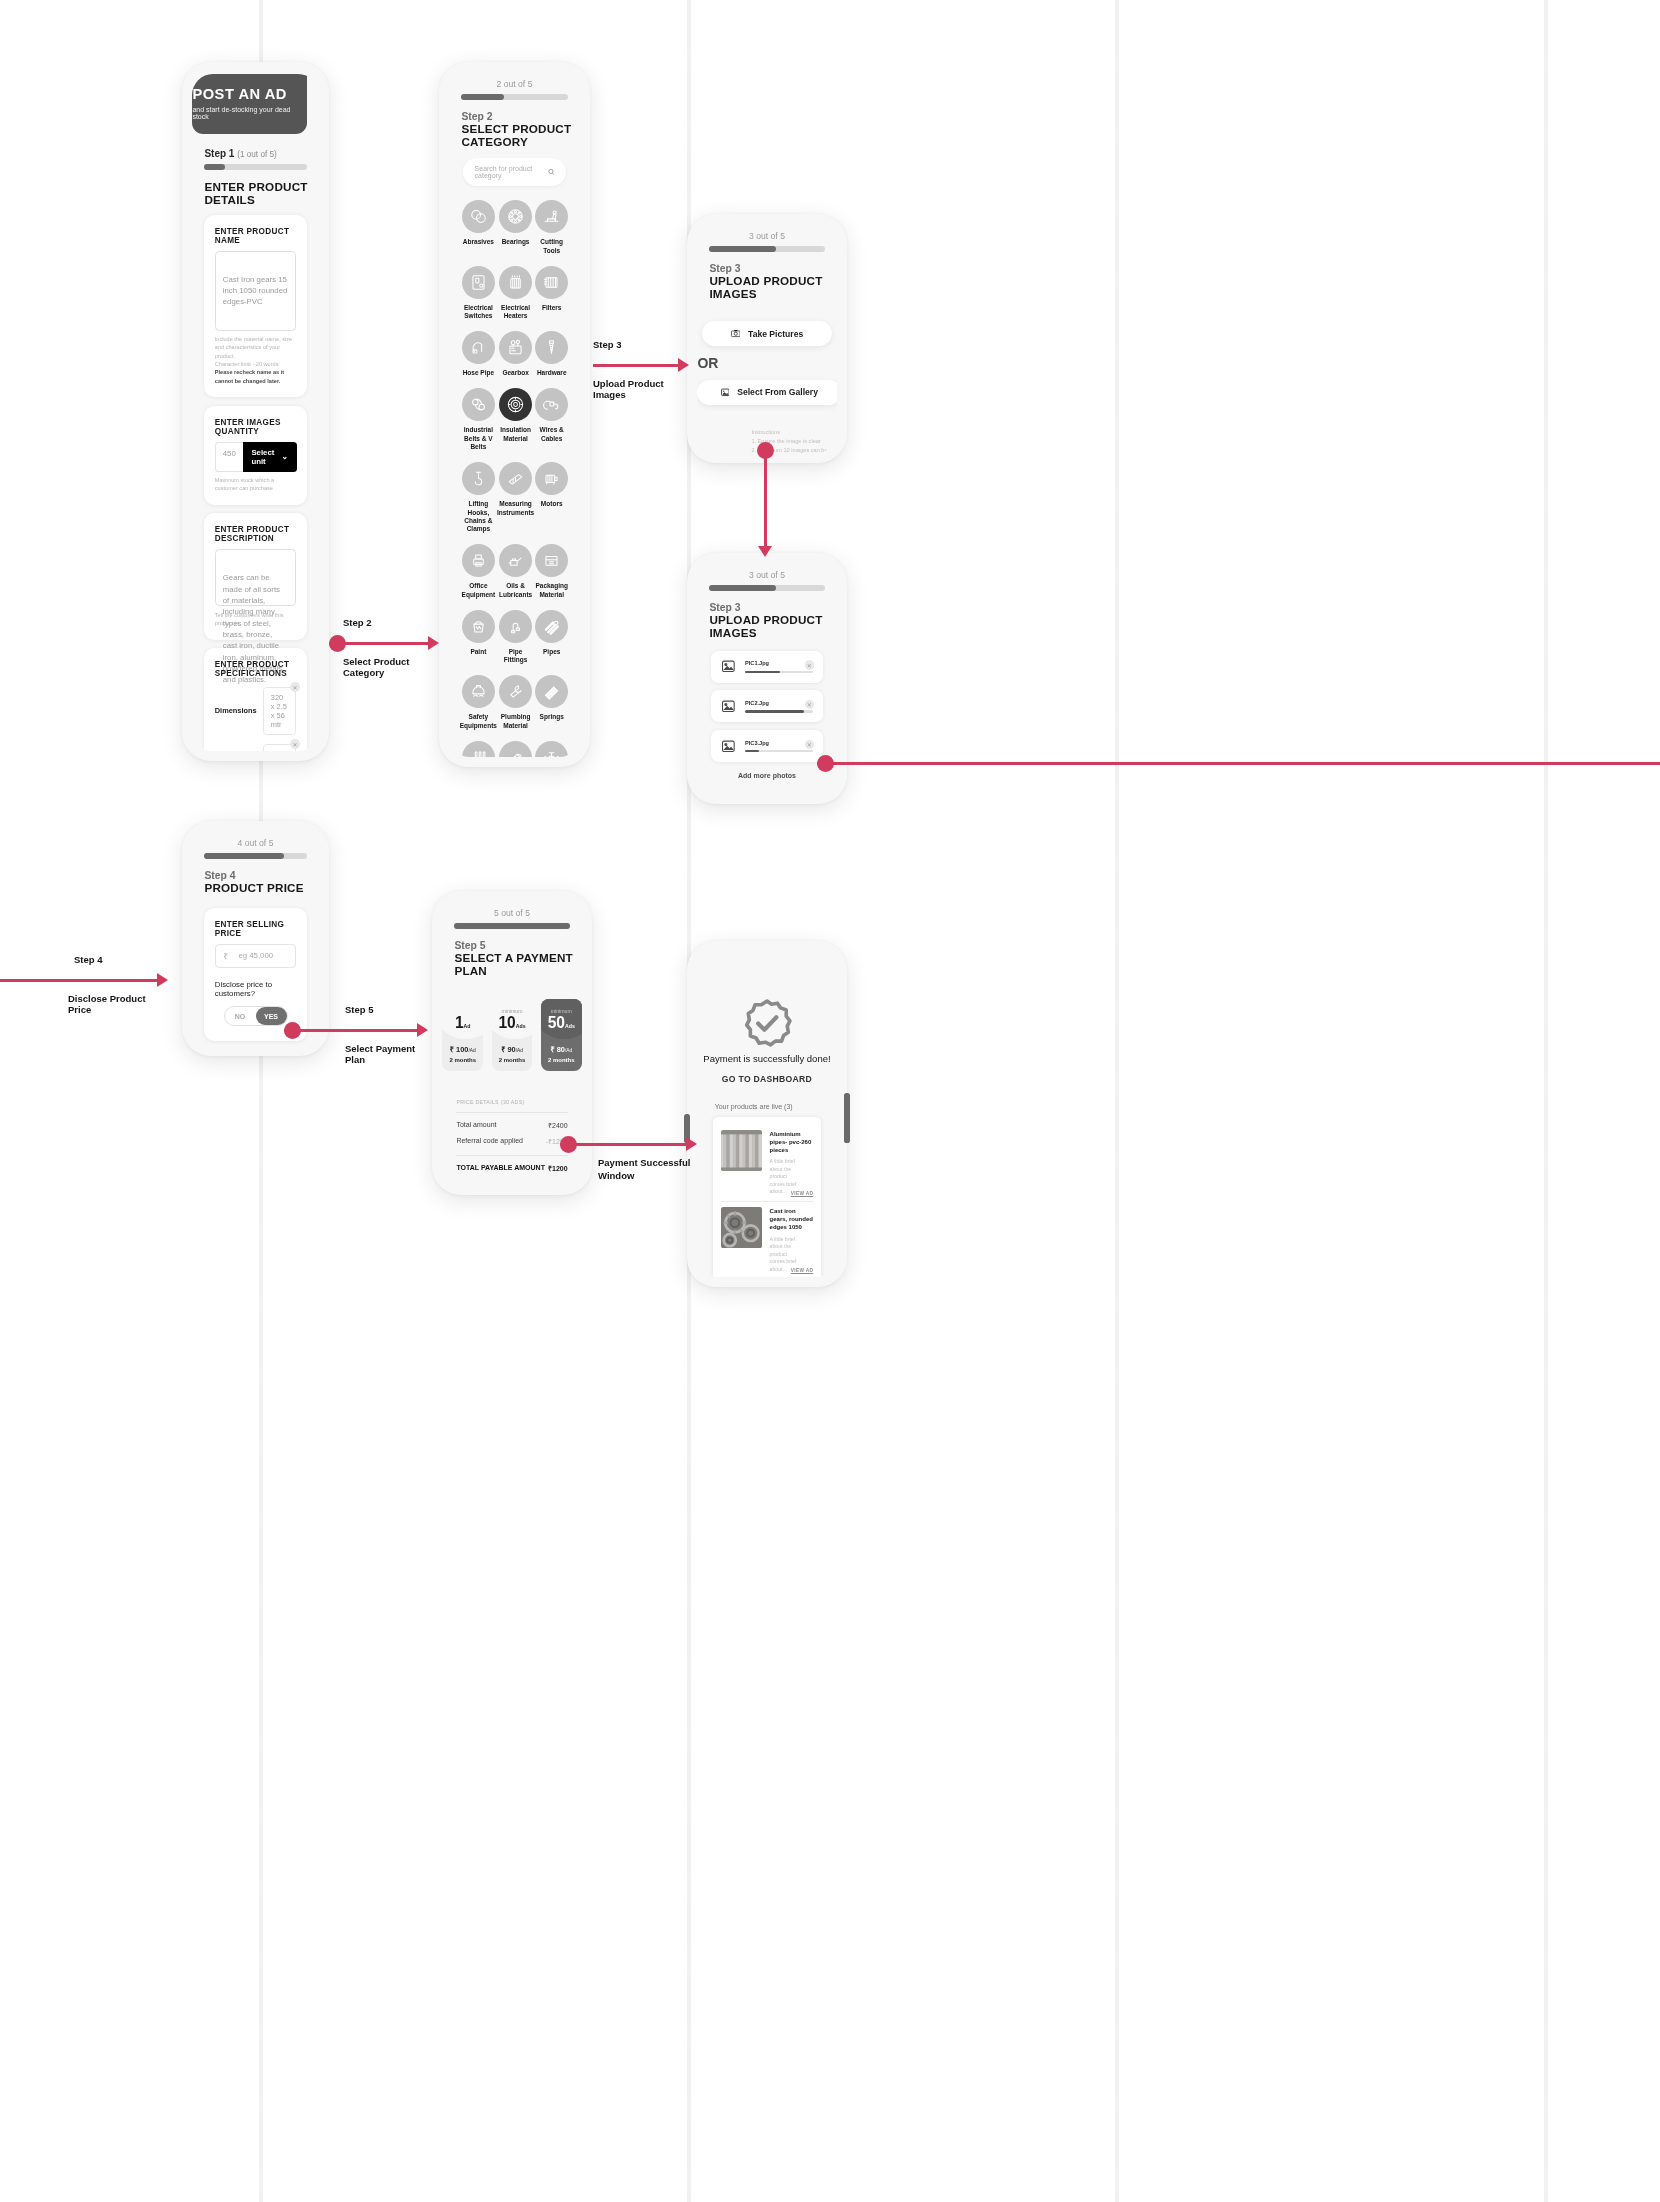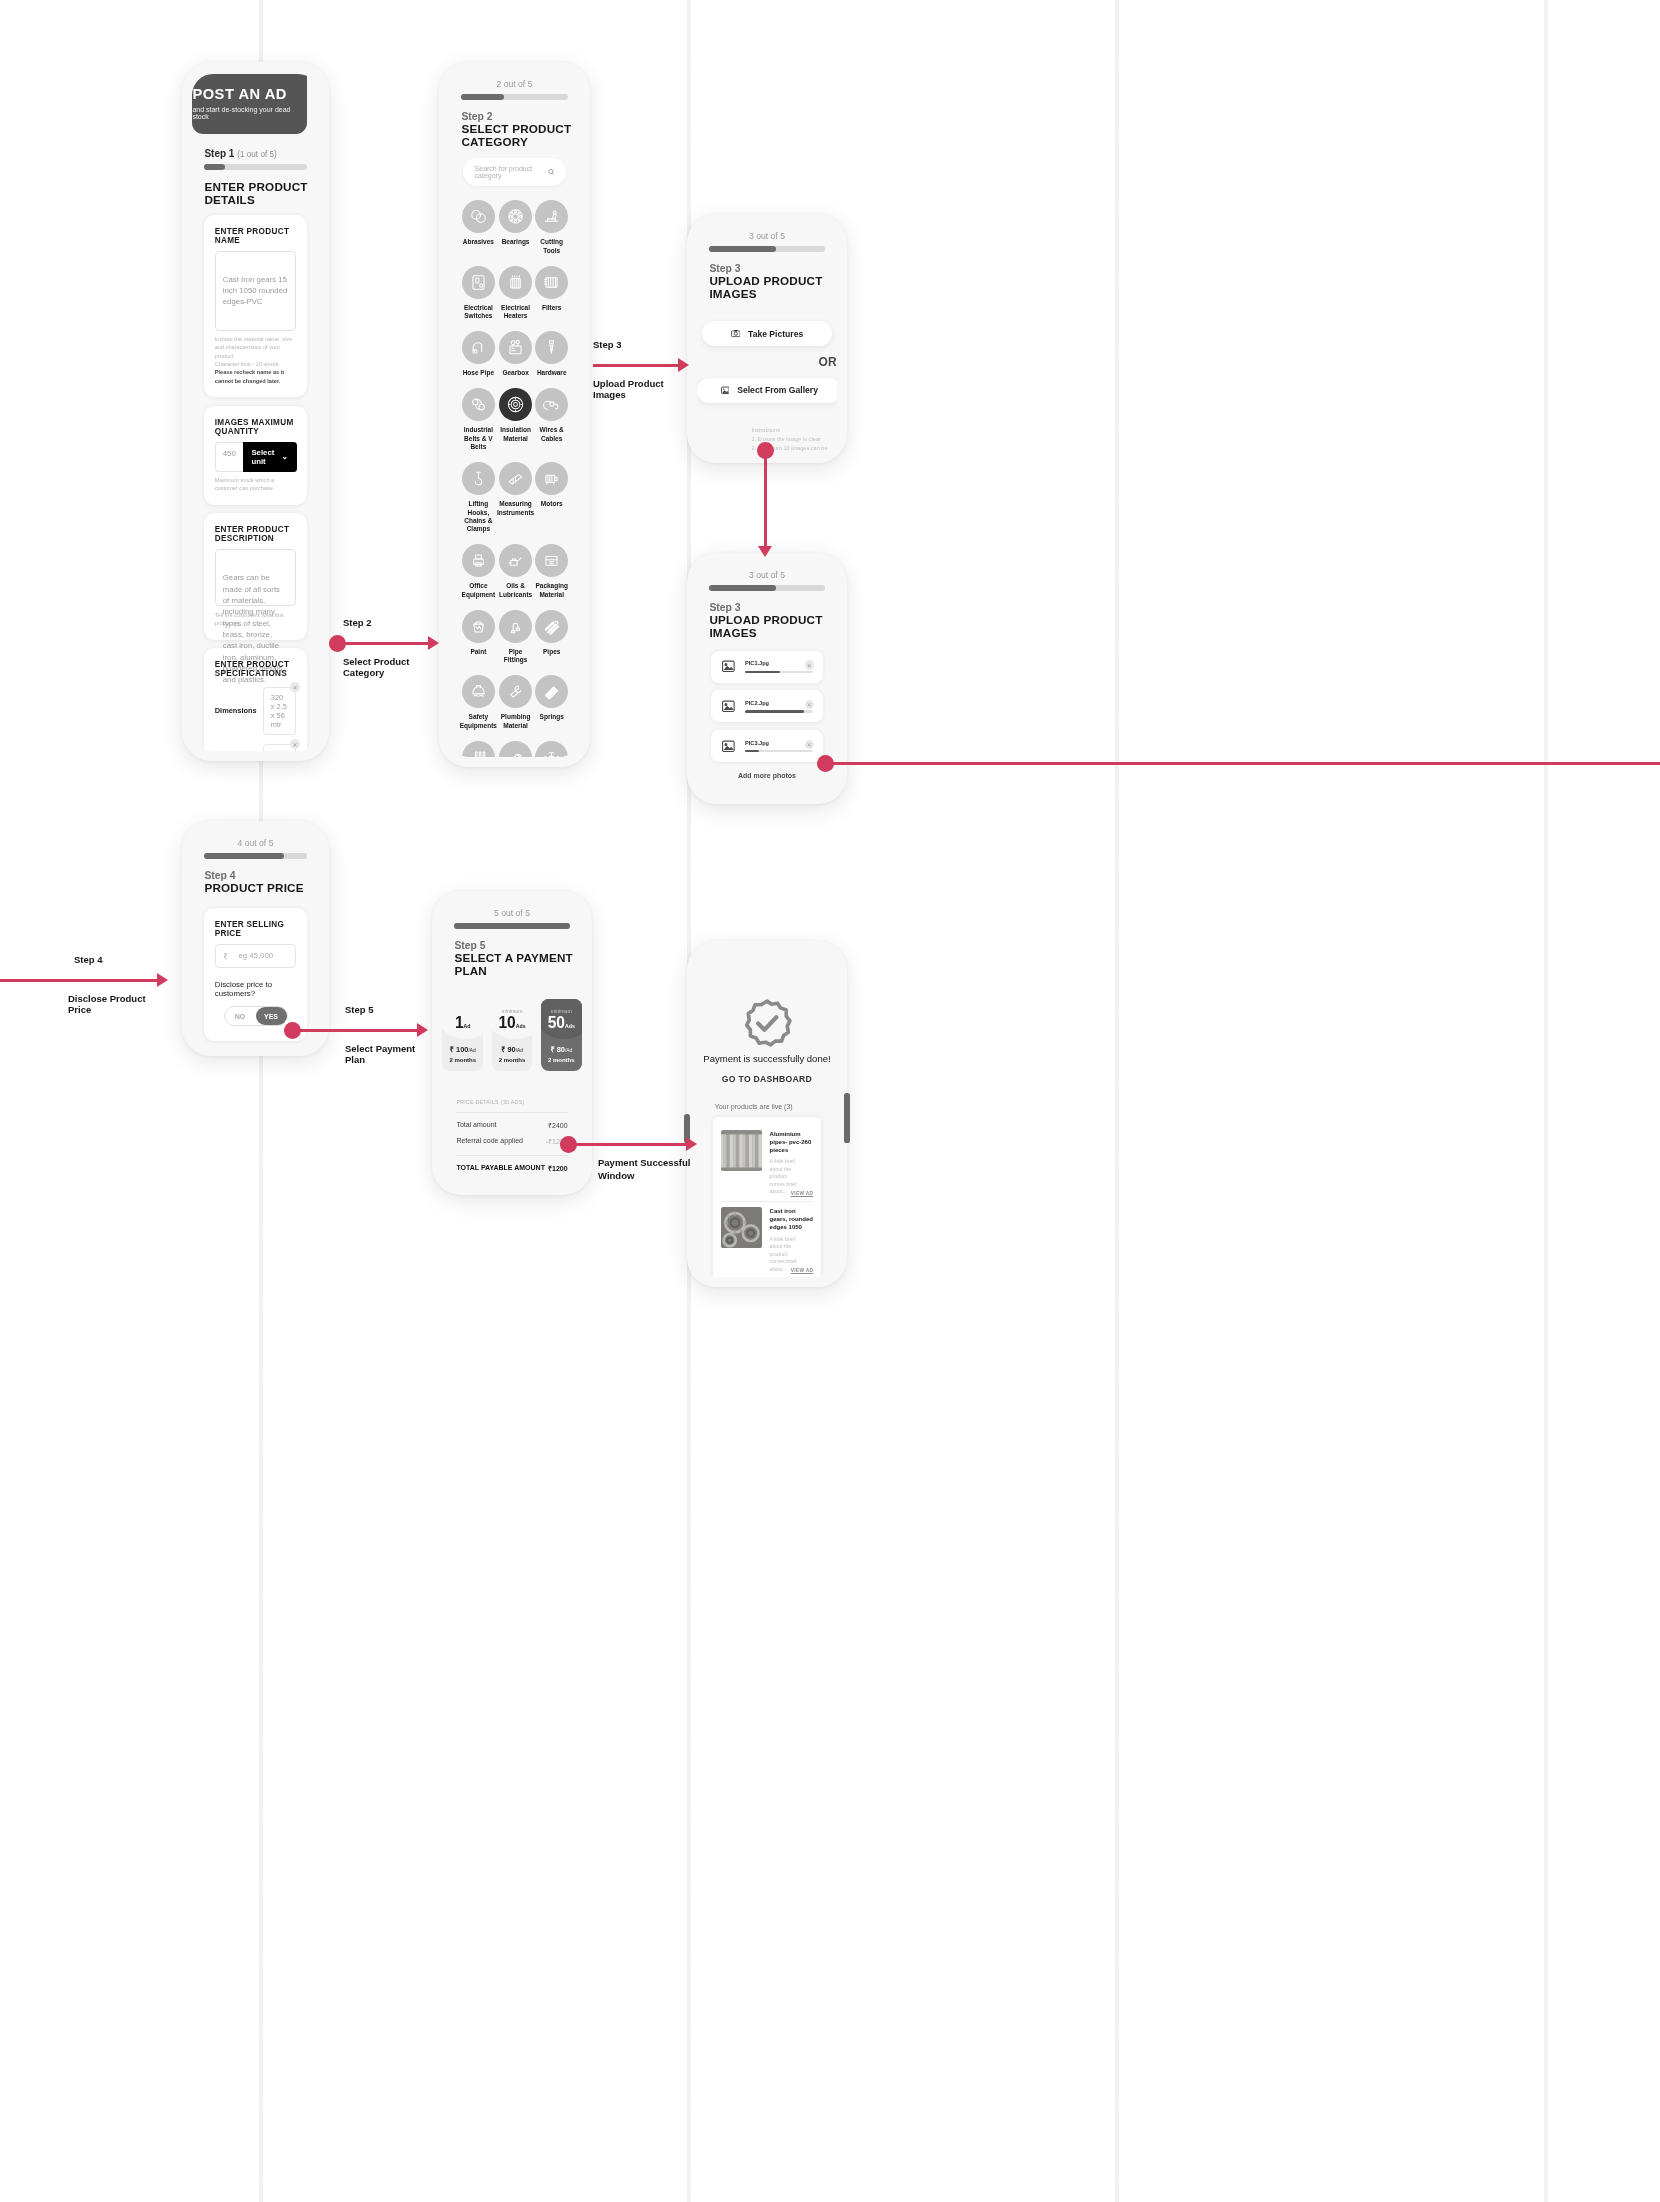--- a/index.html
+++ b/index.html
@@ -90,21 +90,21 @@
   .cat.sel .bubble { background: #333; }
   .cat .cname { font-size: 6.5px; font-weight: bold; margin-top: 5.2px; line-height: 1.3; color: #151515; }
 
   
   .pillbtn {
     background: #fff; border-radius: 17.3px; padding: 7.8px 0; margin: 0 auto;
     box-shadow: 0 1.7px 6px rgba(0,0,0,.08); width: 130px;
     display: flex; align-items: center; justify-content: center; gap: 7.8px;
     font-size: 8.6px; font-weight: bold; color: #1c1c1c;
   }
-  .or { text-align: right; font-size: 12px; font-weight: bold; color: #4b4b4b; margin: 8.6px 0; }
+  .or { text-align: left; font-size: 14px; font-weight: bold; color: #4b4b4b; margin: 8.6px 0; }
   .instr { font-size: 5.6px; color: #c0c0c0; line-height: 1.65; margin: 22.5px 0 0 54px; }
 
   .filerow { background: #fff; border-radius: 7.8px; margin: 7.8px 14px;
              box-shadow: 0 0.9px 4.3px rgba(0,0,0,.07); padding: 8.6px 9.5px;
              display: flex; align-items: center; gap: 9.5px; position: relative; }
   .filerow .fname { font-size: 5.6px; font-weight: bold; color: #2d2d2d; }
   .fprog { height: 2.6px; background: #e0e0e0; border-radius: 2.6px; margin-top: 4.3px; width: 100%; position: relative; }
   .fprog i { position: absolute; left: 0; top: 0; bottom: 0; background: #5a5a5a; border-radius: 2.6px; display: block; }
   .filerow .fx { position: absolute; right: 8.6px; top: 9.5px; width: 9.5px; height: 9.5px;
                  border-radius: 50%; background: #e9e9e9; color: #9d9d9d; font-size: 6px;
@@ -206,21 +206,21 @@
     <div class="flabel">ENTER PRODUCT NAME</div>
     <div class="finput">Cast Iron gears 15 inch 1050 rounded edges-PVC</div>
     <div class="fhint">
       <span>Include the material name, size and characteristics of your product.</span><br>
       <span>Character limit - 20 words</span><br>
       <b>Please recheck name as it cannot be changed later.</b>
     </div>
   </div>
 
   <div class="card">
-    <div class="flabel">IMAGES MAXIMUM QUANTITY</div>
+    <div class="flabel">ENTER IMAGES QUANTITY</div>
     <div class="qty-row">
       <div class="q-in">450</div>
       <div class="q-unit">
         <span>Select unit</span>
         <span>⌄</span>
       </div>
     </div>
     <div class="fhint">Maximum stock which a customer can purchase</div>
   </div>
 

